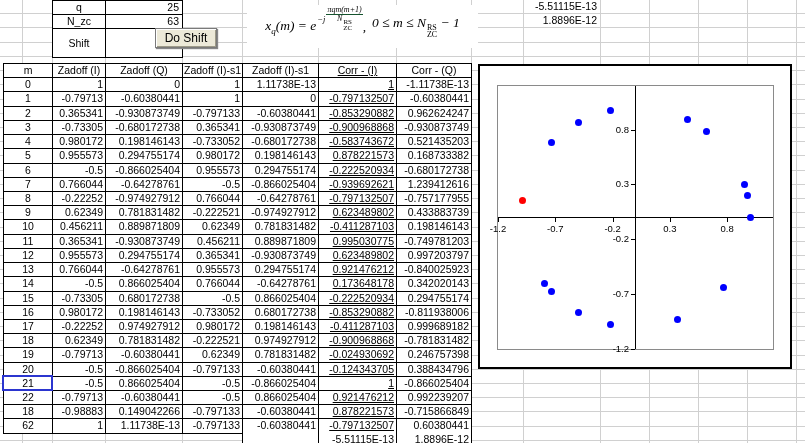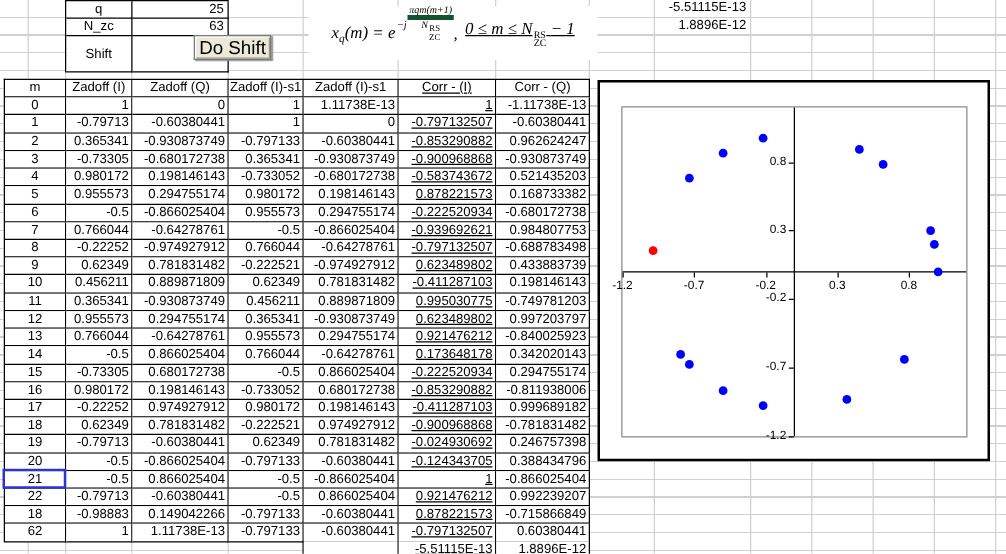--- a/index.html
+++ b/index.html
@@ -35,37 +35,37 @@
   }
   .pcell{border-right:1px solid #000;border-bottom:1px solid #000;box-sizing:border-box;
     font-size:10.5px;line-height:13px;white-space:nowrap;overflow:hidden;}
   .plabel{text-align:center;}
   .pval{text-align:right;padding-right:3px;}
   .pshift{display:flex;align-items:center;justify-content:center;}
   .btn{
     position:absolute;left:155px;top:28px;width:62px;height:20px;z-index:4;
     background:#ece9d8;border:1px solid #7a7a7a;box-sizing:border-box;
     box-shadow:inset 1px 1px 0 #ffffff, inset -1px -1px 0 #9d9a88, 1px 1px 1px #888;
-    font-size:15px;display:flex;align-items:center;justify-content:center;cursor:default;
+    font-size:12px;display:flex;align-items:center;justify-content:center;cursor:default;
   }
   
   .formula{
     position:absolute;left:247px;top:5px;width:231px;height:43px;z-index:2;background:#fff;
     display:flex;align-items:center;justify-content:center;
     font-family:"Liberation Serif",serif;font-style:italic;font-size:13.5px;white-space:nowrap;
   }
   .formula sub{font-size:9px;}
   .fexp{display:inline-flex;align-items:center;position:relative;top:-8px;font-size:8.5px;margin-left:1px;}
   .frac{display:inline-block;text-align:center;font-size:8px;line-height:8px;margin-left:1px;vertical-align:middle;}
-  .frac .num{display:block;border-bottom:4px solid #14532d;padding:0 1px;}
+  .frac .num{display:block;border-bottom:1px solid #14532d;padding:0 1px;}
   .frac .den{display:block;}
   .ss{display:inline-flex;flex-direction:column;line-height:1;font-style:normal;vertical-align:-3px;margin-left:1px;}
   .ss span{font-size:7px;line-height:6.5px;}
   .ss.big span{font-size:8px;line-height:7.5px;}
-  .fcond{margin-left:6px;text-decoration:underline;}
+  .fcond{margin-left:6px;}
   
   .topv{position:absolute;left:523px;width:77px;height:14px;z-index:1;
     font-size:10.5px;line-height:13px;text-align:right;padding-right:3px;box-sizing:border-box;white-space:nowrap;}
   
   .ztable{position:absolute;left:3px;top:63px;z-index:2;background:#fff;
     border-top:1px solid #000;border-left:1px solid #000;}
   .tr{display:flex;height:14.22px;}
   .td{border-right:1px solid #000;border-bottom:1px solid #000;box-sizing:border-box;
     font-size:10.5px;line-height:13.5px;white-space:nowrap;overflow:hidden;background:#fff;}
   .c0{width:49px;}.c1{width:53px;}.c2{width:77px;}.c3{width:60px;}.c4{width:76px;}.c5{width:78px;text-decoration:underline;}.c6{width:75px;}
@@ -199,30 +199,30 @@
         <div class="td c5 num">-0.222520934</div>
         <div class="td c6 num">-0.680172738</div>
       </div>
       <div class="tr">
         <div class="td c0 ctr">7</div>
         <div class="td c1 num">0.766044</div>
         <div class="td c2 num">-0.64278761</div>
         <div class="td c3 num">-0.5</div>
         <div class="td c4 num">-0.866025404</div>
         <div class="td c5 num">-0.939692621</div>
-        <div class="td c6 num">0.984807753</div>
+        <div class="td c6 num">1.239412616</div>
       </div>
       <div class="tr">
         <div class="td c0 ctr">8</div>
         <div class="td c1 num">-0.22252</div>
         <div class="td c2 num">-0.974927912</div>
         <div class="td c3 num">0.766044</div>
         <div class="td c4 num">-0.64278761</div>
         <div class="td c5 num">-0.797132507</div>
-        <div class="td c6 num">-0.688783498</div>
+        <div class="td c6 num">-0.757177955</div>
       </div>
       <div class="tr">
         <div class="td c0 ctr">9</div>
         <div class="td c1 num">0.62349</div>
         <div class="td c2 num">0.781831482</div>
         <div class="td c3 num">-0.222521</div>
         <div class="td c4 num">-0.974927912</div>
         <div class="td c5 num">0.623489802</div>
         <div class="td c6 num">0.433883739</div>
       </div>

